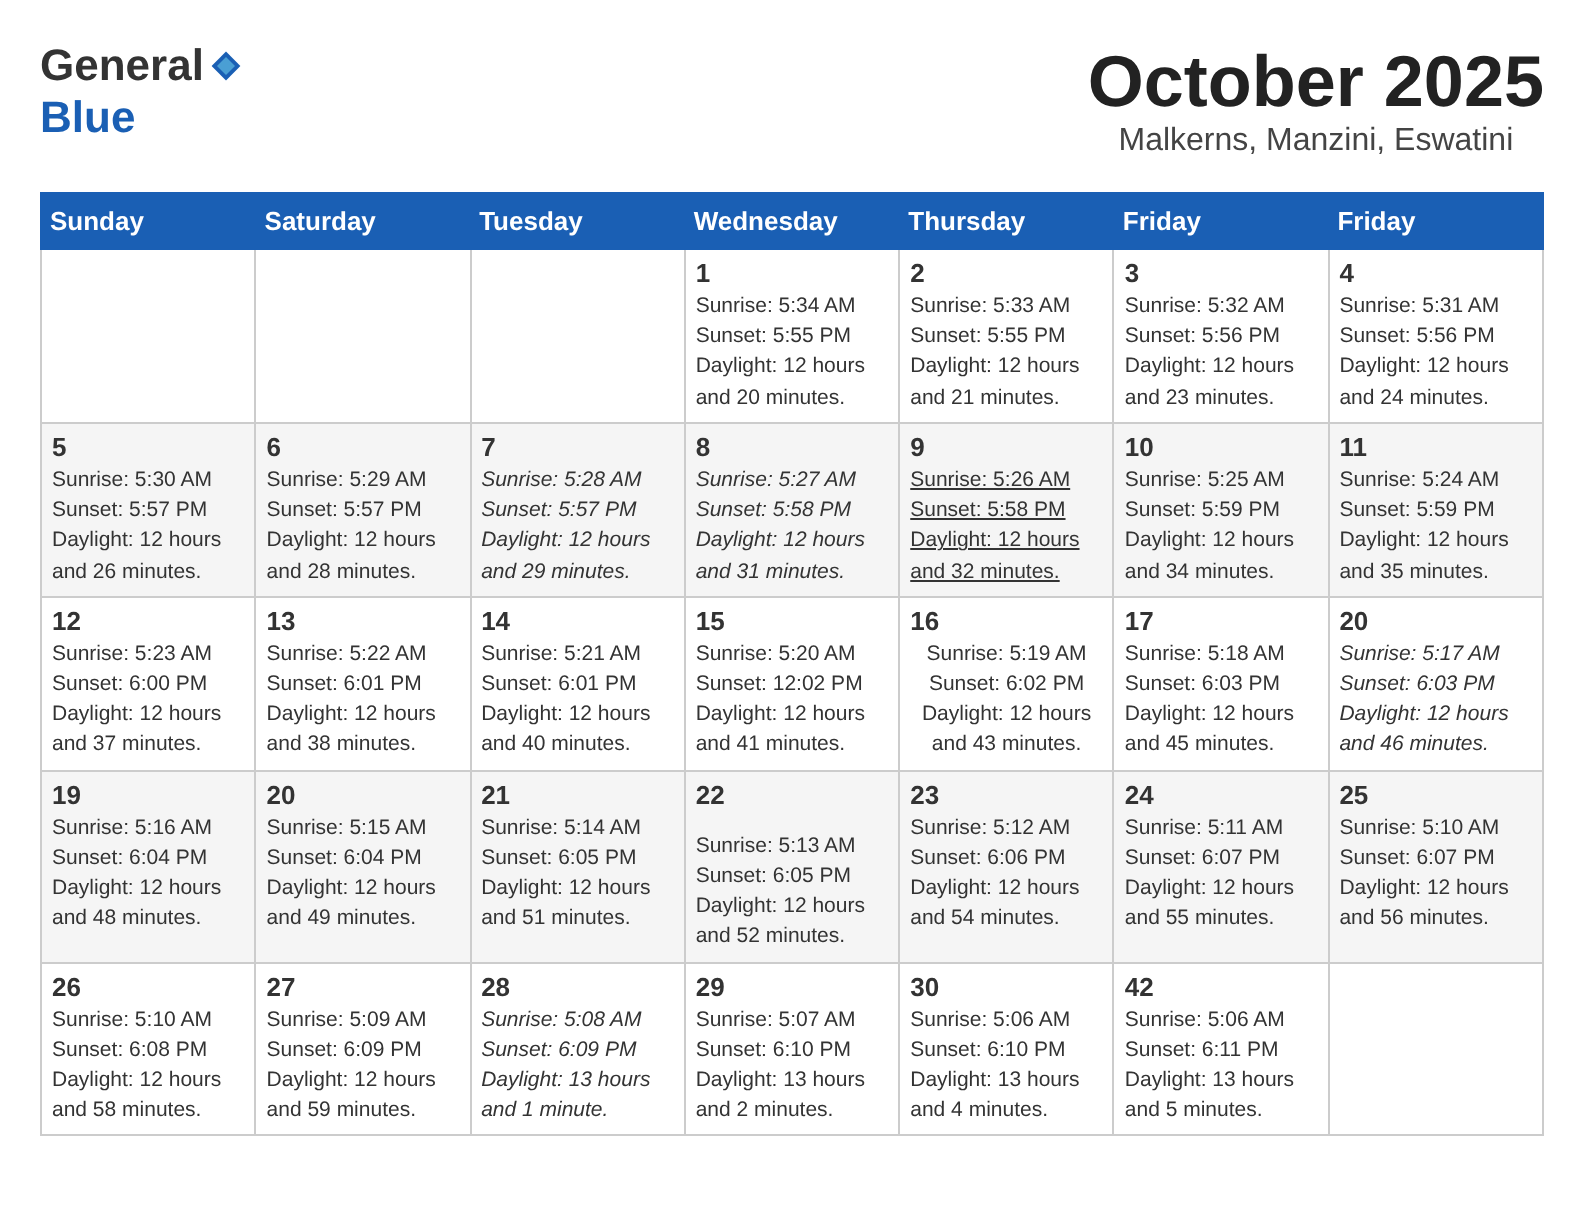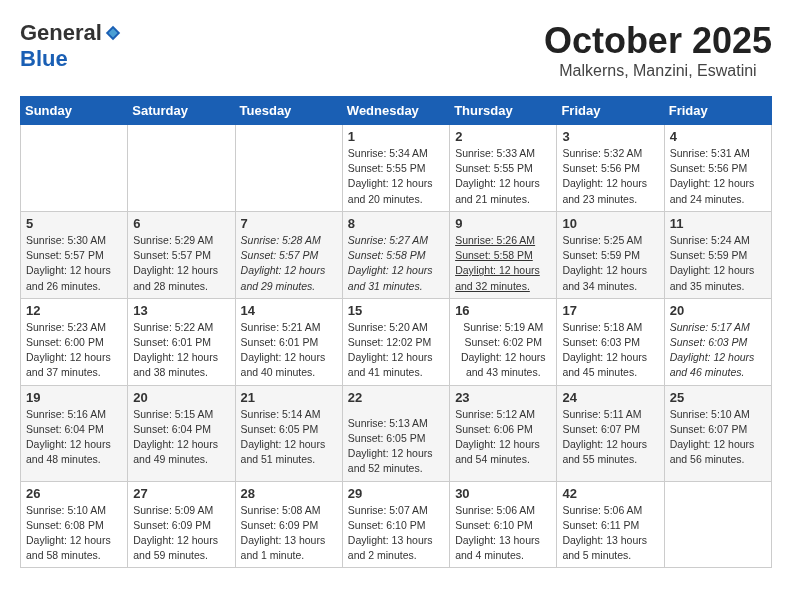--- a/index.html
+++ b/index.html
@@ -286,21 +286,21 @@
 Daylight: 12 hours and 58 minutes.</div>
         </td>
         <td>
           <span class="day-num">27</span>
           <div class="day-info" style="white-space: pre-line;">Sunrise: 5:09 AM
 Sunset: 6:09 PM
 Daylight: 12 hours and 59 minutes.</div>
         </td>
         <td>
           <span class="day-num">28</span>
-          <div class="day-info" style="white-space: pre-line;">Sunrise: 5:08 AM
+          <div class="day-info" style="white-space: pre-line; font-style: italic;">Sunrise: 5:08 AM
 Sunset: 6:09 PM
 Daylight: 13 hours and 1 minute.</div>
         </td>
         <td>
           <span class="day-num">29</span>
           <div class="day-info" style="white-space: pre-line;">Sunrise: 5:07 AM
 Sunset: 6:10 PM
 Daylight: 13 hours and 2 minutes.</div>
         </td>
         <td>

